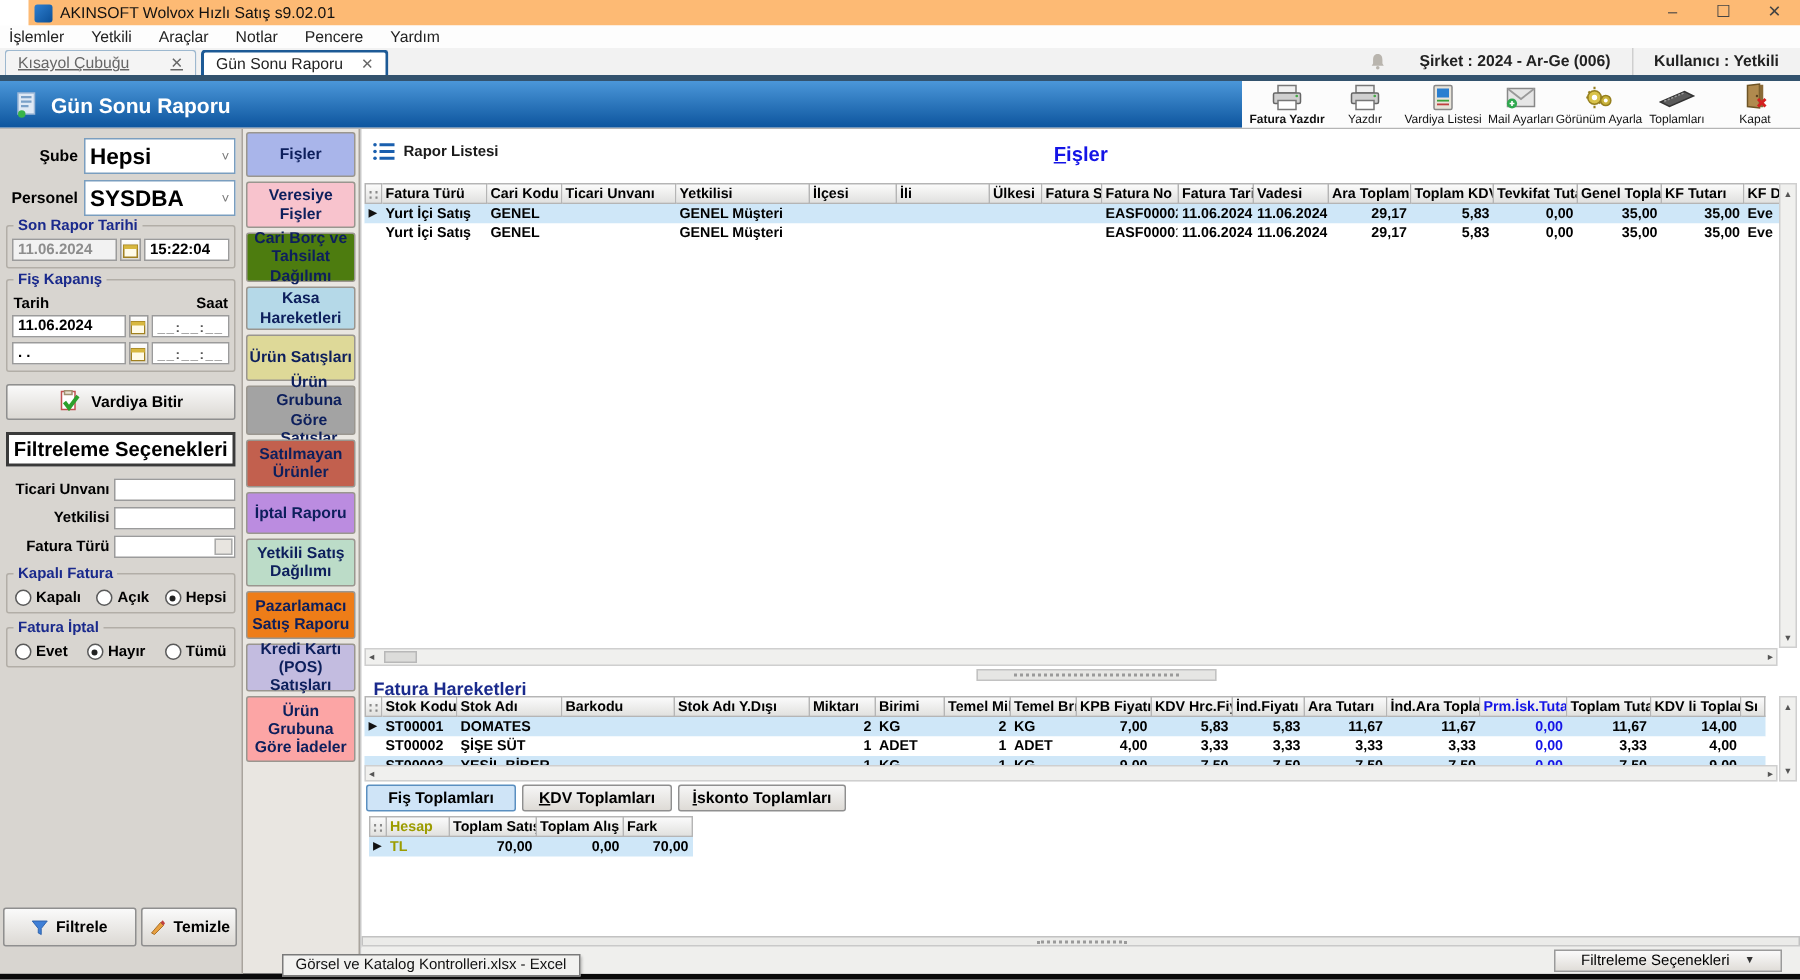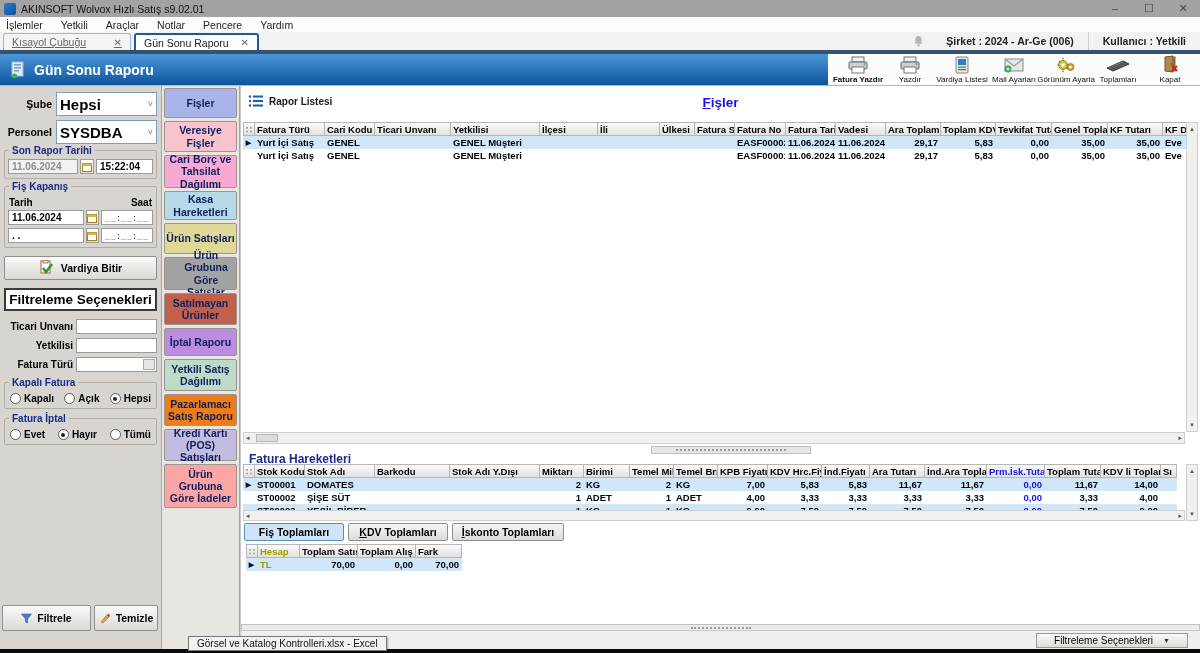--- a/index.html
+++ b/index.html
@@ -1,21 +1,21 @@
 <!DOCTYPE html>
 <html><head>
 <meta charset="utf-8">
 <style>
   * { margin:0; padding:0; box-sizing:border-box; }
   html,body { width:1200px; height:653px; overflow:hidden; }
   body { font-family:"Liberation Sans", sans-serif; font-size:11px; background:#000; }
   .screen { position:relative; width:1200px; height:653px; background:#fff; display:flex; flex-direction:column; }
 
   
-  .titlebar { height:17px; background:#a3a3a3; display:flex; align-items:center; padding-left:4px; flex:0 0 auto; }
+  .titlebar { height:17px; background:#fdba74; display:flex; align-items:center; padding-left:4px; flex:0 0 auto;margin-left:19px; }
   .applogo { width:12px; height:12px; background:linear-gradient(135deg,#2e7fd0,#0b4f97); border-radius:2px; margin-right:5px; }
   .apptitle { font-size:10.5px; color:#111; }
   .wincontrols { margin-left:auto; display:flex; }
   .wincontrols span { width:34px; text-align:center; color:#444; font-size:11px; line-height:17px; }
 
   
   .menubar { height:15px; background:#fdfdfd; display:flex; align-items:center; padding-left:6px; gap:18px; flex:0 0 auto; }
   .menubar span { font-size:10.5px; color:#222; }
 
   
@@ -390,21 +390,21 @@
               <path d="M8 3 L9.5 1.5 L11 3.5 L10 5 Z" fill="#c04040"></path>
             </svg>
           <span>Temizle</span>
         </div>
       </div>
     </div>
 
     <div class="btncol" id="btncol">
         <div class="rbtn" style="background: rgb(169, 181, 234); height: 30px;">Fişler</div>
         <div class="rbtn" style="background: rgb(248, 195, 205); height: 31px;">Veresiye Fişler</div>
-        <div class="rbtn" style="background: #f9a8d4; height: 33px;">Cari Borç ve Tahsilat Dağılımı</div>
+        <div class="rbtn" style="background: #4d7c0f; height: 33px;">Cari Borç ve Tahsilat Dağılımı</div>
         <div class="rbtn" style="background: rgb(181, 217, 232); height: 29px;">Kasa Hareketleri</div>
         <div class="rbtn" style="background: rgb(222, 217, 152); height: 31px;">Ürün Satışları</div>
         <div class="rbtn" style="background: #a3a3a3; height: 33px; padding-left: 12px;">Ürün Grubuna Göre Satışlar</div>
         <div class="rbtn" style="background: rgb(194, 96, 78); height: 32px;">Satılmayan Ürünler</div>
         <div class="rbtn" style="background: rgb(187, 140, 224); height: 28px;">İptal Raporu</div>
         <div class="rbtn" style="background: rgb(188, 220, 200); height: 32px;">Yetkili Satış Dağılımı</div>
         <div class="rbtn" style="background: rgb(238, 125, 24); height: 32px;">Pazarlamacı Satış Raporu</div>
         <div class="rbtn" style="background: rgb(195, 188, 224); height: 32px;">Kredi Kartı (POS) Satışları</div>
         <div class="rbtn" style="background: #fca5a5; height: 44px;">Ürün Grubuna Göre İadeler</div>
       </div>

